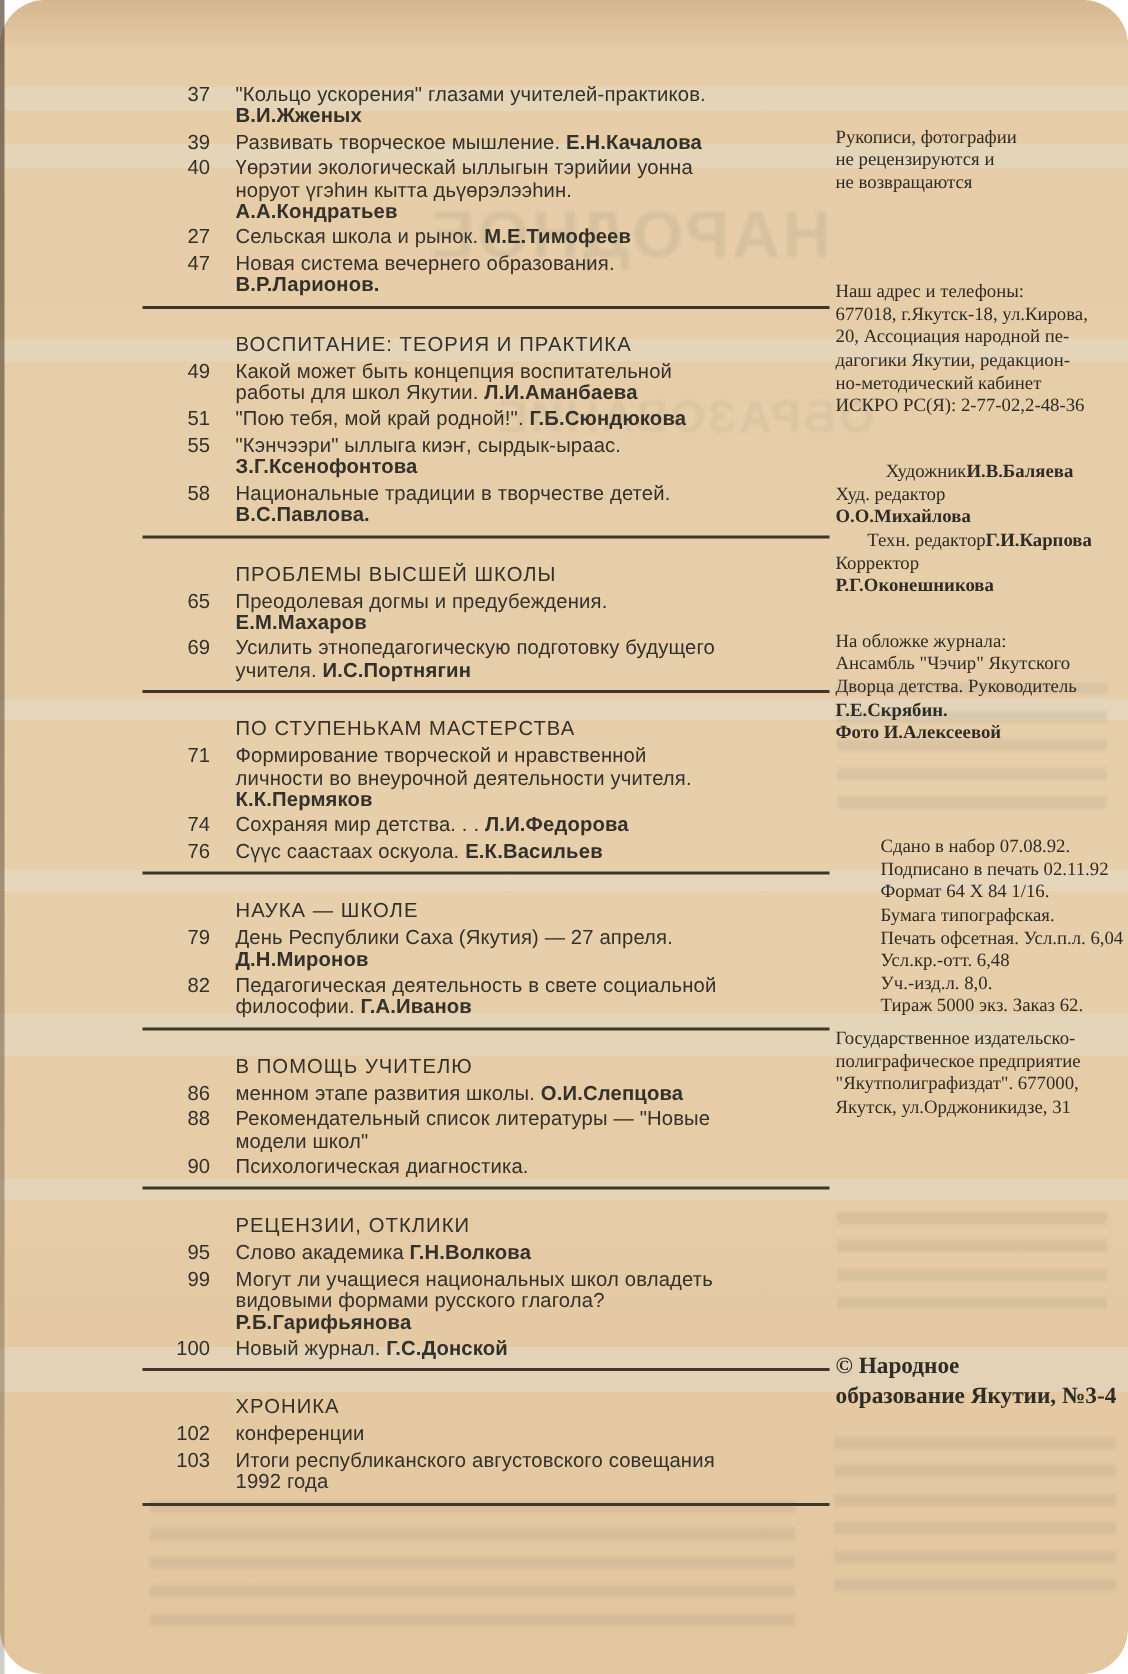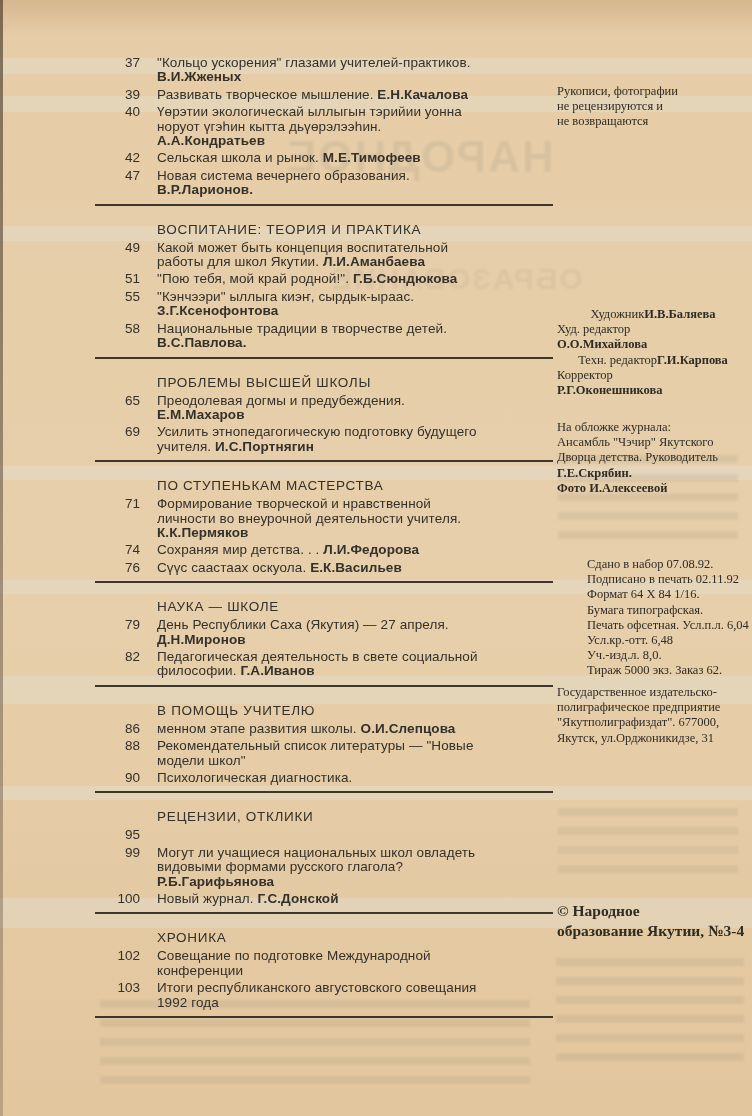--- a/index.html
+++ b/index.html
@@ -1,20 +1,20 @@
 <!DOCTYPE html>
 <html><head>
 <meta charset="utf-8">
 <style>
   html,body{margin:0;padding:0;}
   body{width:752px;height:1116px;position:relative;overflow:hidden;
        font-family:"Liberation Sans",sans-serif;}
   .page{position:absolute;inset:0;
         background:linear-gradient(180deg,#d5b78f 0,#e6cda8 36px,#e7cfab 55%,#e2c69e 100%);
-        color:#34302a;}
+        color:#34302a;border-radius:30px;}
   .scan-edge{position:absolute;left:0;top:0;width:3px;height:100%;
              background:linear-gradient(180deg,rgba(72,56,40,.65),rgba(72,56,40,.25));}
   
   .band{position:absolute;left:0;width:752px;background:rgba(226,227,214,.38);pointer-events:none;}
   
   .ghost-w{position:absolute;transform:scaleX(-1);color:#7d7868;font-weight:bold;
            filter:blur(1.2px);letter-spacing:2px;white-space:nowrap;pointer-events:none;}
   .ghost-bars{position:absolute;opacity:.14;filter:blur(1px);pointer-events:none;
               background:repeating-linear-gradient(180deg,#8d8672 0 8px,transparent 8px 19px);}
   
@@ -75,21 +75,21 @@
       </div>
       <div class="toc-item">
         <div class="num">40</div>
         <div class="lines">
           <div class="toc-line"><span>Үөрэтии экологическай ыллыгын тэрийии уонна</span></div>
           <div class="toc-line"><span>норуот үгэһин кытта дьүөрэлээһин.</span></div>
           <div class="toc-line"><span class="b">А.А.Кондратьев</span></div>
         </div>
       </div>
       <div class="toc-item">
-        <div class="num">42</div>
+        <div class="num">27</div>
         <div class="lines">
           <div class="toc-line"><span>Сельская школа и рынок. </span><span class="b">М.Е.Тимофеев</span></div>
         </div>
       </div>
       <div class="toc-item">
         <div class="num">47</div>
         <div class="lines">
           <div class="toc-line"><span>Новая система вечернего образования.</span></div>
           <div class="toc-line"><span class="b">В.Р.Ларионов.</span></div>
         </div>
@@ -195,58 +195,68 @@
       <div class="toc-item">
         <div class="num">90</div>
         <div class="lines">
           <div class="toc-line"><span>Психологическая диагностика.</span></div>
         </div>
       </div>
       <div class="rule"></div>
       <div class="sec-header">РЕЦЕНЗИИ, ОТКЛИКИ</div>
       <div class="toc-item">
         <div class="num">95</div>
+        <div class="lines">
+          <div class="toc-line"><span>Слово академика </span><span class="b">Г.Н.Волкова</span></div>
+        </div>
       </div>
       <div class="toc-item">
         <div class="num">99</div>
         <div class="lines">
           <div class="toc-line"><span>Могут ли учащиеся национальных школ овладеть</span></div>
           <div class="toc-line"><span>видовыми формами русского глагола?</span></div>
           <div class="toc-line"><span class="b">Р.Б.Гарифьянова</span></div>
         </div>
       </div>
       <div class="toc-item">
         <div class="num">100</div>
         <div class="lines">
           <div class="toc-line"><span>Новый журнал. </span><span class="b">Г.С.Донской</span></div>
         </div>
       </div>
       <div class="rule"></div>
       <div class="sec-header">ХРОНИКА</div>
       <div class="toc-item">
         <div class="num">102</div>
         <div class="lines">
-          <div class="toc-line"><span>Совещание по подготовке Международной</span></div>
           <div class="toc-line"><span>конференции</span></div>
         </div>
       </div>
       <div class="toc-item">
         <div class="num">103</div>
         <div class="lines">
           <div class="toc-line"><span>Итоги республиканского августовского совещания</span></div>
           <div class="toc-line"><span>1992 года</span></div>
         </div>
       </div>
       <div class="rule"></div>
     </div>
 
   <div class="rc rc-note">
       <div class="rline">Рукописи, фотографии</div>
       <div class="rline">не рецензируются и</div>
       <div class="rline">не возвращаются</div>
+    </div>
+  <div class="rc rc-address">
+      <div class="rline">Наш адрес и телефоны:</div>
+      <div class="rline">677018, г.Якутск-18, ул.Кирова,</div>
+      <div class="rline">20, Ассоциация народной пе-</div>
+      <div class="rline">дагогики Якутии, редакцион-</div>
+      <div class="rline">но-методический кабинет</div>
+      <div class="rline">ИСКРО РС(Я): 2-77-02,2-48-36</div>
     </div>
   <div class="rc rc-staff">
       <div class="rline split">
         <span>Художник</span>
         <span class="b">И.В.Баляева</span>
       </div>
       <div class="rline"><span>Худ. редактор</span></div>
       <div class="rline"><span class="b">О.О.Михайлова</span></div>
       <div class="rline split">
         <span>Техн. редактор</span>

